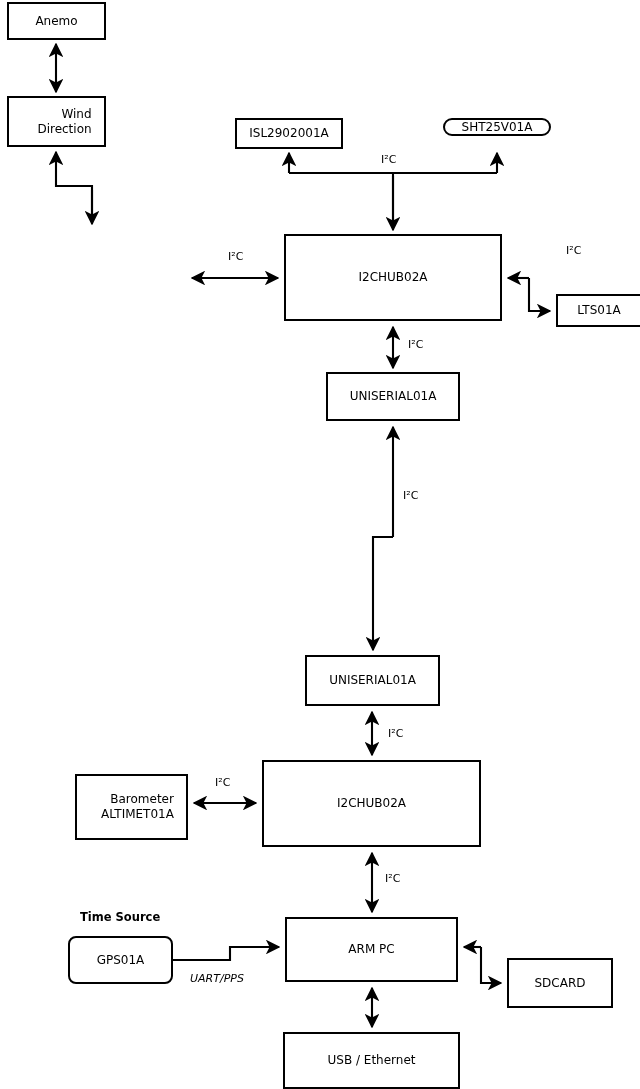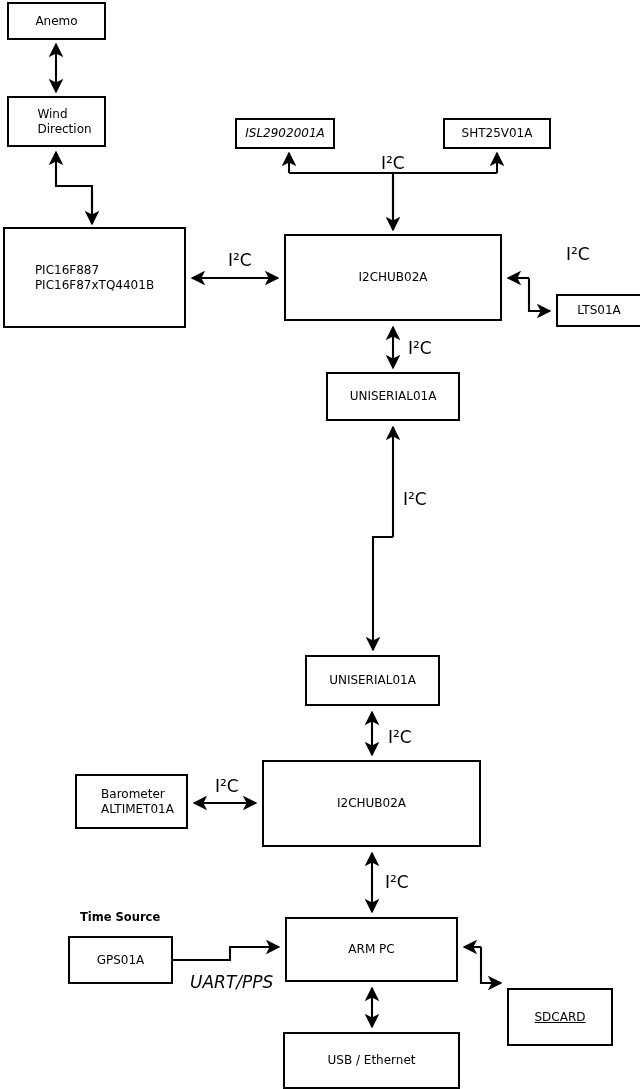--- a/index.html
+++ b/index.html
@@ -25,30 +25,30 @@
     height: 1089px;
   }
   .node {
     position: absolute;
     box-sizing: border-box;
     border: 2px solid #000000;
     background: #ffffff;
     display: flex;
     align-items: center;
     justify-content: center;
-    text-align: left;
+    text-align: right;
     font-size: 12px;
     color: #000000;
     line-height: 1.25;
     white-space: pre-line;
     z-index: 2;
   }
   .edge-label {
     position: absolute;
-    font-size: 17px;
+    font-size: 11px;
     color: #000000;
     background: transparent;
     white-space: nowrap;
     z-index: 3;
   }
   .free-label {
     position: absolute;
     font-size: 11.5px;
     color: #000000;
     white-space: nowrap;
@@ -106,45 +106,43 @@
       <line x1="372" y1="988" x2="372" y2="1027" marker-start="url(#arrow)" marker-end="url(#arrow)"></line>
 
     </g>
   </svg>
 
   <div class="node" style="left:7px;  top:2px;    width:99px;  height:38px;">Anemo</div>
 
   <div class="node" style="left:7px;  top:96px;   width:99px;  height:51px;padding-left:16px;">Wind
 Direction</div>
 
-  <div class="node" style="left:3px;  top:227px;  width:183px; height:101px;">PIC16F887
-PIC16F87xTQ4401B</div>
 
-  <div class="node" style="left:235px; top:118px; width:100px; height:31px;font-style:italic;">ISL2902001A</div>
+  <div class="node" style="left:235px; top:118px; width:108px; height:31px;">ISL2902001A</div>
 
-  <div class="node" style="left:443px; top:118px; width:108px; height:31px;">SHT25V01A</div>
+  <div class="node" style="left:443px; top:118px; width:108px; height:18px;border-radius:14px;">SHT25V01A</div>
 
   <div class="node" style="left:284px; top:234px; width:218px; height:87px;">I2CHUB02A</div>
 
   <div class="node" style="left:556px; top:294px; width:86px;  height:33px;">LTS01A</div>
 
   <div class="node" style="left:326px; top:372px; width:134px; height:49px;">UNISERIAL01A</div>
 
   <div class="node" style="left:305px; top:655px; width:135px; height:51px;">UNISERIAL01A</div>
 
-  <div class="node" style="left:75px;  top:774px; width:113px; height:55px;padding-left:12px;">Barometer
+  <div class="node" style="left:75px;  top:774px; width:113px; height:66px;padding-left:12px;">Barometer
 ALTIMET01A</div>
 
   <div class="node" style="left:262px; top:760px; width:219px; height:87px;">I2CHUB02A</div>
 
-  <div class="node" style="left:68px;  top:936px; width:105px; height:48px;">GPS01A</div>
+  <div class="node" style="left:68px;  top:936px; width:105px; height:48px;border-radius:8px;">GPS01A</div>
 
   <div class="node" style="left:285px; top:917px; width:173px; height:65px;">ARM PC</div>
 
-  <div class="node" style="left:507px; top:988px; width:106px; height:58px;text-decoration:underline;">SDCARD</div>
+  <div class="node" style="left:507px; top:958px; width:106px; height:50px;">SDCARD</div>
 
   <div class="node" style="left:283px; top:1032px; width:177px; height:57px;">USB / Ethernet</div>
 
   <div class="edge-label" style="left:381px; top:153px;">I²C</div>
 
   <div class="edge-label" style="left:228px; top:250px;">I²C</div>
 
   <div class="edge-label" style="left:566px; top:244px;">I²C</div>
 
   <div class="edge-label" style="left:408px; top:338px;">I²C</div>

